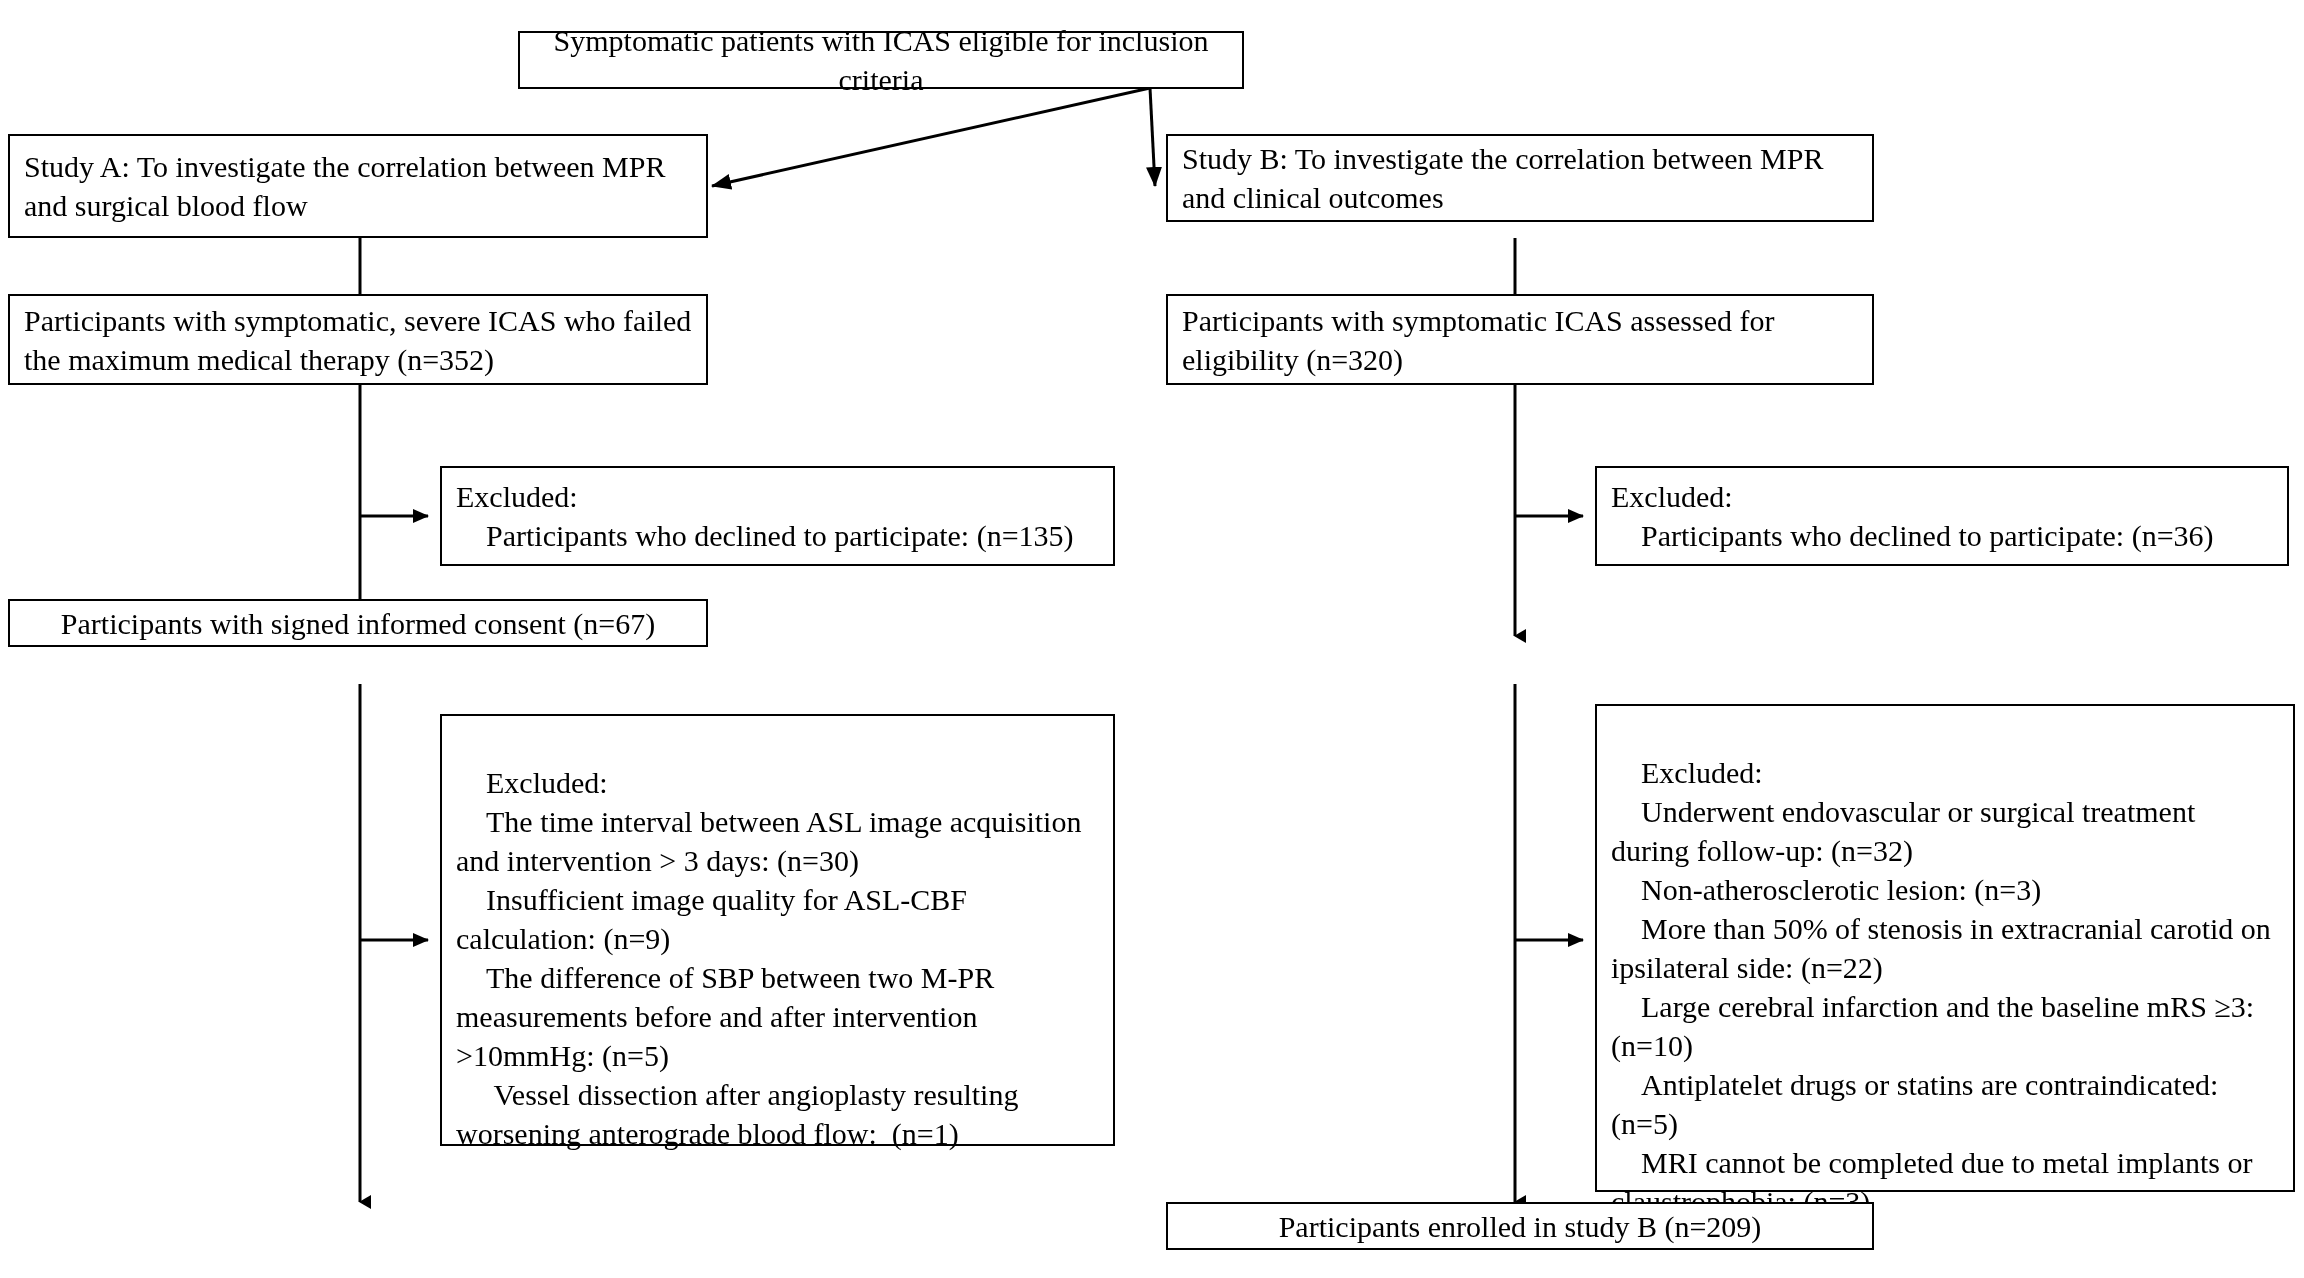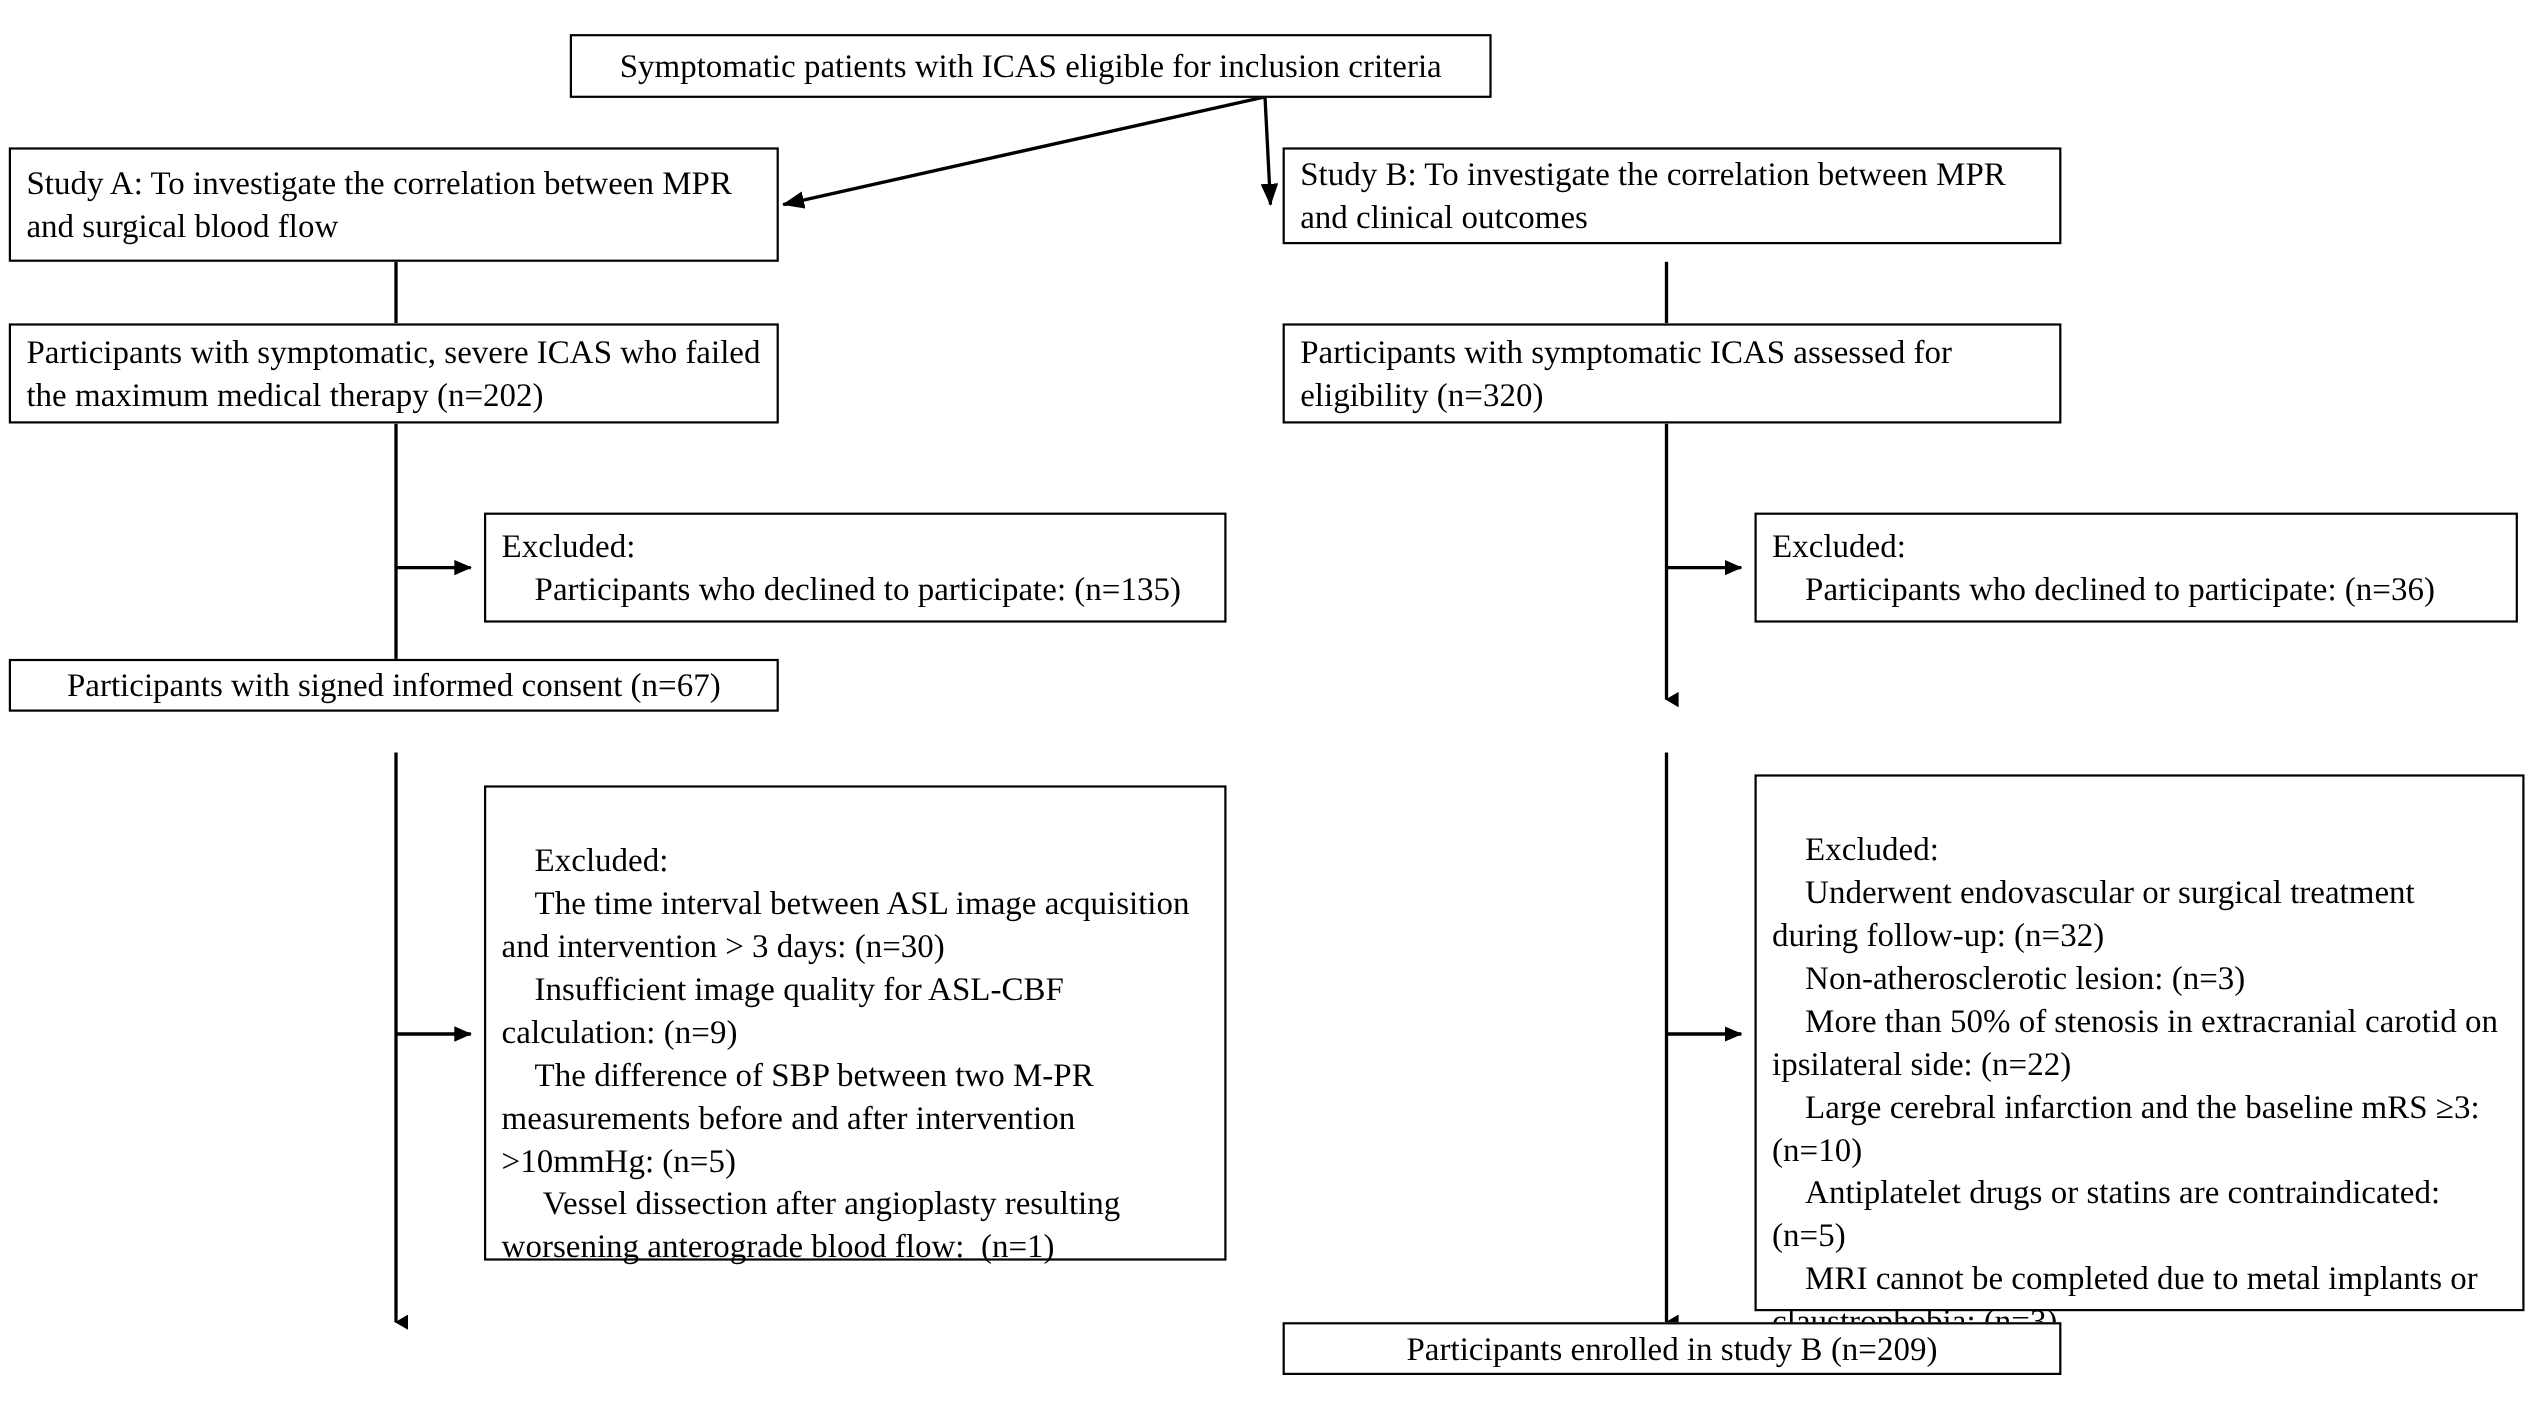--- a/index.html
+++ b/index.html
@@ -81,34 +81,34 @@
     <line x1="360" y1="684" x2="360" y2="1202" stroke="#000" stroke-width="3" marker-end="url(#arrowDown)"></line>
     <line x1="360" y1="940" x2="428" y2="940" stroke="#000" stroke-width="3" marker-end="url(#arrowRight)"></line>
 
     <line x1="1515" y1="238" x2="1515" y2="294" stroke="#000" stroke-width="3"></line>
     <line x1="1515" y1="385" x2="1515" y2="636" stroke="#000" stroke-width="3" marker-end="url(#arrowDown)"></line>
     <line x1="1515" y1="516" x2="1583" y2="516" stroke="#000" stroke-width="3" marker-end="url(#arrowRight)"></line>
     <line x1="1515" y1="684" x2="1515" y2="1202" stroke="#000" stroke-width="3" marker-end="url(#arrowDown)"></line>
     <line x1="1515" y1="940" x2="1583" y2="940" stroke="#000" stroke-width="3" marker-end="url(#arrowRight)"></line>
   </svg>
 
-  <div class="box center" style="left:518px; top:31px; width:838px; height:58px;">
+  <div class="box center" style="left:518px; top:31px; width:726px; height:58px;">
     <span>Symptomatic patients with ICAS eligible for inclusion criteria</span>
   </div>
 
   <div class="box vcenter" style="left:8px; top:134px; width:700px; height:104px;">
     <span>Study A: To investigate the correlation between MPR and surgical blood flow</span>
   </div>
 
   <div class="box vcenter" style="left:1166px; top:134px; width:708px; height:88px;">
     <span>Study B: To investigate the correlation between MPR and clinical outcomes</span>
   </div>
 
   <div class="box vcenter" style="left:8px; top:294px; width:700px; height:91px;">
-    <span>Participants with symptomatic, severe ICAS who failed the maximum medical therapy (n=202)</span>
+    <span>Participants with symptomatic, severe ICAS who failed the maximum medical therapy (n=352)</span>
   </div>
 
   <div class="box vcenter" style="left:1166px; top:294px; width:708px; height:91px;">
     <span>Participants with symptomatic ICAS assessed for eligibility (n=320)</span>
   </div>
 
   <div class="box vcenter" style="left:440px; top:466px; width:675px; height:100px;">
     <span>Excluded:
     Participants who declined to participate: (n=135)</span>
   </div>

